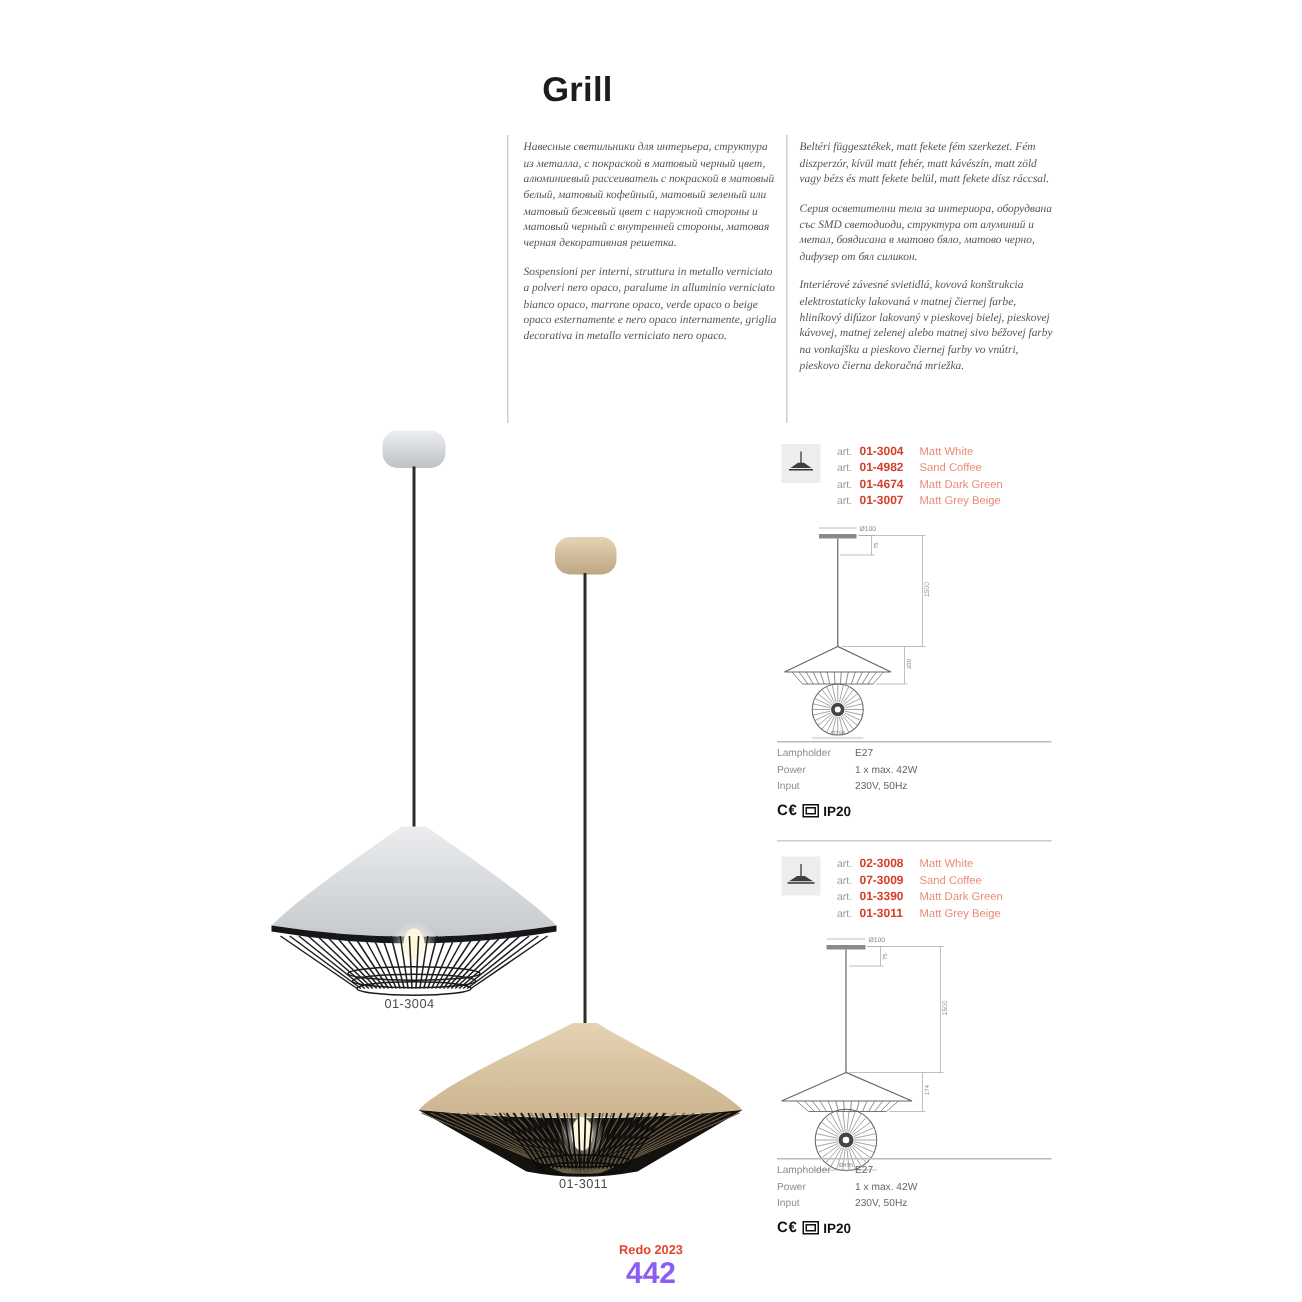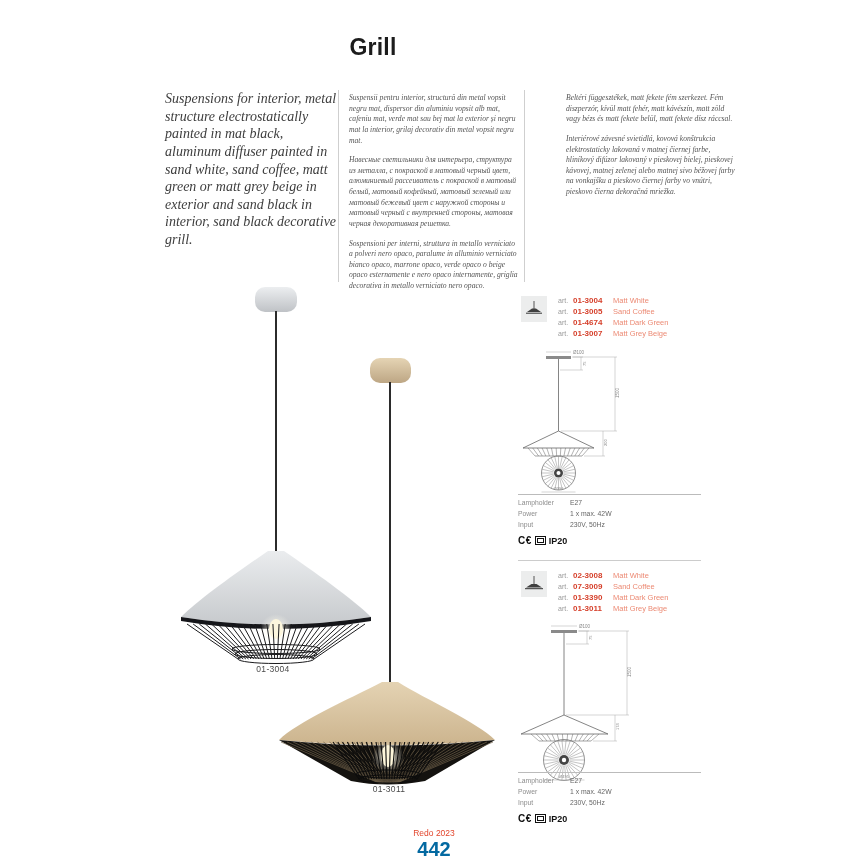--- a/index.html
+++ b/index.html
@@ -1,24 +1,24 @@
 <!DOCTYPE html>
 <html><head>
 <meta charset="utf-8">
 <style>
   html,body{margin:0;padding:0;background:#ffffff;}
   .page{position:relative;width:868px;height:868px;background:#fff;overflow:hidden;
         font-family:"Liberation Sans",sans-serif;color:#222;}
   .title{position:absolute;top:34px;left:373px;transform:translateX(-50%);
-         font-size:23px;font-weight:bold;color:#1c1c1c;margin:0;letter-spacing:.2px;}
+         font-size:23px;font-weight:bold;color:#1c1c1c;margin:12px;letter-spacing:.2px;}
   
   .desc{position:absolute;font-family:"Liberation Serif",serif;font-style:italic;}
   .desc-en{left:165px;top:90px;width:172px;font-size:14px;line-height:1.26;color:#3d3d3d;}
   .desc-mid{left:349px;top:93px;width:170px;font-size:7.6px;line-height:1.4;color:#555;}
-  .desc-right{left:533px;top:93px;width:172px;font-size:7.6px;line-height:1.4;color:#555;margin-left:33px;}
+  .desc-right{left:533px;top:93px;width:172px;font-size:7.6px;line-height:1.4;color:#555;}
   .desc p{margin:0 0 9px 0;}
   .vrule{position:absolute;top:90px;width:1px;height:192px;background:#cfcfcf;}
   .vrule-1{left:338px;} .vrule-2{left:524px;}
   
   .lamp{position:absolute;}
   .photo-label{position:absolute;width:80px;text-align:center;font-size:8.5px;color:#4a4a4a;letter-spacing:.3px;}
   
   .article-block{position:absolute;left:521px;display:flex;gap:11px;}
   .thumb{width:26px;height:26px;background:#eceded;display:flex;align-items:center;justify-content:center;}
   .art-line{display:flex;align-items:baseline;height:11px;font-size:7px;white-space:nowrap;}
@@ -34,40 +34,39 @@
   .spec-label{width:52px;color:#8d8d8d;}
   .spec-value{color:#666;}
   .cert-row{display:flex;align-items:center;gap:3px;margin-top:3px;}
   .ce{font-weight:bold;font-size:10px;color:#111;letter-spacing:.5px;}
   .class2{display:inline-block;width:9px;height:7px;border:1px solid #111;position:relative;}
   .class2 .inner{position:absolute;left:1px;top:1px;right:1px;bottom:1px;border:1px solid #111;}
   .ip{font-weight:bold;font-size:9px;color:#111;}
   .hrule{position:absolute;left:518px;width:183px;height:1px;background:#ccc;}
   
   .footer{position:absolute;left:434px;top:828px;transform:translateX(-50%);text-align:center;}
-  .brand{font-size:8.5px;font-weight:normal;color:#e2452c;}
-  .pagenum{font-size:20px;font-weight:bold;color:#0369a1;line-height:1;margin-top:1px;}
+  .brand{font-size:8.5px;font-weight:bold;color:#e2452c;}
+  .pagenum{font-size:20px;font-weight:bold;color:#8b5cf6;line-height:1;margin-top:1px;}
 </style>
 </head>
 <body>
 
 <div class="page">
 
   <h1 class="title">Grill</h1>
 
-  <div class="desc desc-en">Suspensions for interior, metal structure electrostatically painted in mat black, aluminum diffuser painted in sand white, sand coffee, matt green or matt grey beige in exterior and sand black in interior, sand black decorative grill.</div>
   <div class="vrule vrule-1"></div>
   <div class="desc desc-mid">
-    <p>Suspensii pentru interior, structură din metal vopsit negru mat, dispersor din aluminiu vopsit alb mat, cafeniu mat, verde mat sau bej mat la exterior și negru mat la interior, grilaj decorativ din metal vopsit negru mat.</p>
     <p>Навесные светильники для интерьера, структура из металла, с покраской в матовый черный цвет, алюминиевый рассеиватель с покраской в матовый белый, матовый кофейный, матовый зеленый или матовый бежевый цвет с наружной стороны и матовый черный с внутренней стороны, матовая черная декоративная решетка.</p>
     <p>Sospensioni per interni, struttura in metallo verniciato a polveri nero opaco, paralume in alluminio verniciato bianco opaco, marrone opaco, verde opaco o beige opaco esternamente e nero opaco internamente, griglia decorativa in metallo verniciato nero opaco.</p>
   </div>
   <div class="vrule vrule-2"></div>
   <div class="desc desc-right">
     <p>Beltéri függesztékek, matt fekete fém szerkezet. Fém diszperzór, kívül matt fehér, matt kávészín, matt zöld vagy bézs és matt fekete belül, matt fekete dísz ráccsal.</p>
+    <p>Серия осветителни тела за интериора, оборудвана със SMD светодиоди, структура от алуминий и метал, боядисана в матово бяло, матово черно, дифузер от бял силикон.</p>
     <p>Interiérové závesné svietidlá, kovová konštrukcia elektrostaticky lakovaná v matnej čiernej farbe, hliníkový difúzor lakovaný v pieskovej bielej, pieskovej kávovej, matnej zelenej alebo matnej sivo béžovej farby na vonkajšku a pieskovo čiernej farby vo vnútri, pieskovo čierna dekoračná mriežka.</p>
   </div>
 
   <svg class="lamp" style="left:175px;top:283px;width:200px;height:400px" viewBox="0 0 200 400">
     <defs>
       <linearGradient id="gWc" x1="0" y1="0" x2="0" y2="1">
         <stop offset="0" stop-color="#eceef0"></stop>
           <stop offset="1" stop-color="#bfc2c6"></stop>
       </linearGradient>
       <linearGradient id="gW" x1="0" y1="0" x2="0" y2="1">
@@ -226,21 +225,21 @@
       </svg>
     </div>
     <div class="art-lines">
       <div class="art-line">
           <span class="art-prefix">art.</span>
           <span class="art-code">01-3004</span>
           <span class="art-name">Matt White</span>
         </div>
       <div class="art-line">
           <span class="art-prefix">art.</span>
-          <span class="art-code">01-3005</span>
+          <span class="art-code">01-4982</span>
           <span class="art-name">Sand Coffee</span>
         </div>
       <div class="art-line">
           <span class="art-prefix">art.</span>
           <span class="art-code">01-4674</span>
           <span class="art-name">Matt Dark Green</span>
         </div>
       <div class="art-line">
           <span class="art-prefix">art.</span>
           <span class="art-code">01-3007</span>

